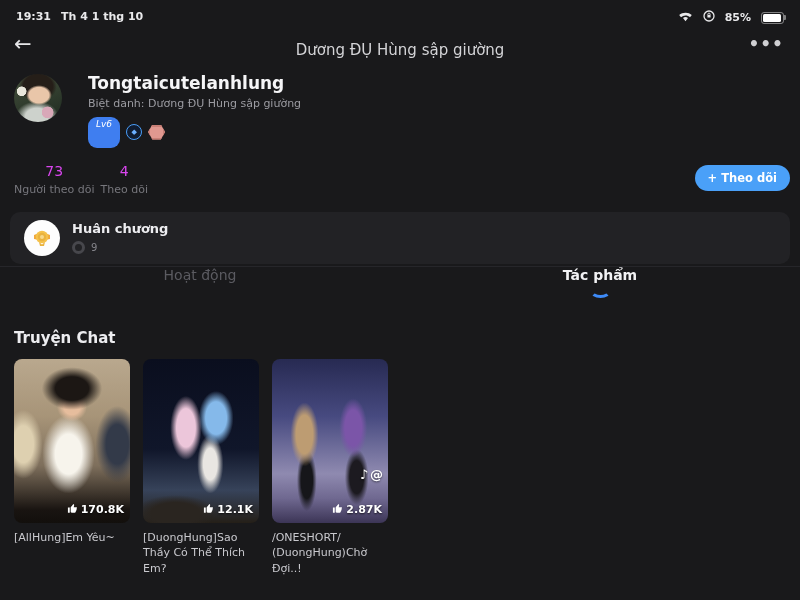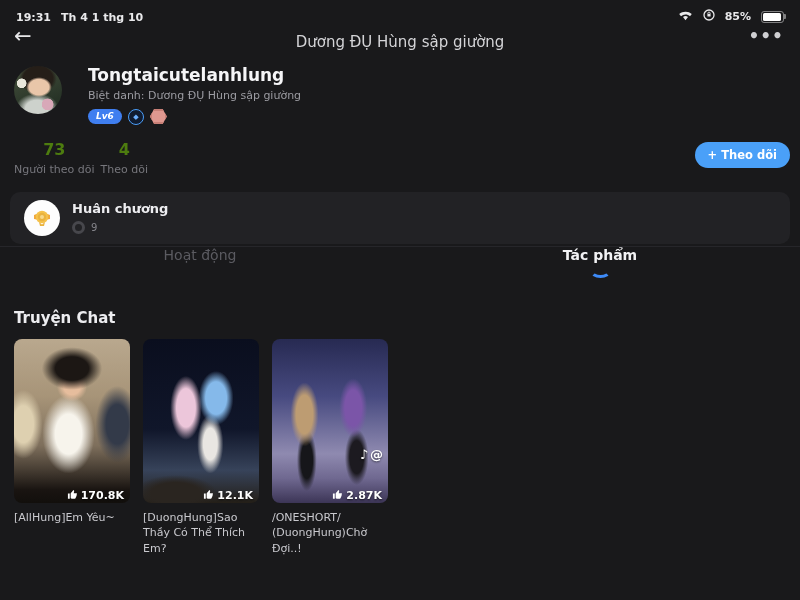--- a/index.html
+++ b/index.html
@@ -4,21 +4,21 @@
 <style>
   html,body{margin:0;padding:0;}
   body{
     width:800px;height:600px;overflow:hidden;
     background:#19191b;
     font-family:"DejaVu Sans","Liberation Sans",sans-serif;
     color:#ededf0;
     -webkit-font-smoothing:antialiased;
   }
   
-  .statusbar{height:22px;display:flex;justify-content:space-between;align-items:flex-end;padding:2px 16px 0;}
+  .statusbar{height:22px;display:flex;justify-content:space-between;align-items:flex-start;padding:10px 16px 0;}
   .sb-left{display:flex;gap:10px;align-items:center;font-size:11px;font-weight:700;color:#e9e9eb;}
   .sb-right{display:flex;gap:10px;align-items:center;font-size:11px;font-weight:600;color:#e9e9eb;}
   .batt{width:21px;height:10px;border:1px solid rgba(255,255,255,.45);border-radius:3px;position:relative;}
   .batt-fill{position:absolute;left:1px;top:1px;bottom:1px;width:84%;background:#fff;border-radius:1.5px;}
   .batt-nub{position:absolute;right:-3px;top:2.5px;width:2px;height:5px;background:rgba(255,255,255,.45);border-radius:0 1px 1px 0;}
   
   .nav{height:36px;position:relative;display:flex;align-items:center;justify-content:center;}
   .back{position:absolute;left:14px;top:2px;font-size:21px;color:#e6e6e8;cursor:pointer;line-height:1;}
   .nav-title{font-size:15px;font-weight:400;color:#d4d4d7;}
   .more{position:absolute;right:16px;top:4px;font-size:17px;font-weight:700;color:#cfcfd2;letter-spacing:1px;cursor:pointer;line-height:1;}
@@ -29,27 +29,27 @@
       radial-gradient(circle at 70% 80%, #d8a8b8 0 11%, rgba(0,0,0,0) 12%),
       radial-gradient(circle at 16% 36%, #e9e7db 0 9%, rgba(0,0,0,0) 10%),
       radial-gradient(ellipse 36% 28% at 52% 44%, #e9c6a9 0 58%, rgba(0,0,0,0) 74%),
       radial-gradient(ellipse 56% 46% at 50% 26%, #251e18 0 55%, rgba(0,0,0,0) 70%),
       radial-gradient(ellipse 60% 42% at 48% 88%, #cdd2cc 0 40%, rgba(0,0,0,0) 74%),
       linear-gradient(160deg, #47513d, #2d392b 60%, #1e291f);}
   .pinfo{margin-left:26px;}
   .pname{font-size:17px;font-weight:700;color:#f5f5f7;line-height:1.15;}
   .palias{font-size:11px;color:#9c9ca2;margin-top:3px;}
   .badges{display:flex;align-items:center;gap:6px;margin-top:7px;}
-  .lv{background:#3f7ef0;color:#fff;font-size:9px;font-style:italic;font-weight:700;padding:2px 8px 3px;border-radius:9px;cursor:pointer;}
+  .lv{background:#3f7ef0;color:#fff;font-size:9px;font-style:italic;font-weight:400;padding:2px 8px 19px;border-radius:9px;cursor:pointer;}
   .badge-circle{width:14px;height:14px;border-radius:50%;background:#101c30;border:1.5px solid #4a9df8;display:flex;align-items:center;justify-content:center;font-size:7px;color:#6cb0ff;cursor:pointer;}
   .badge-hex{width:17px;height:15px;background:#e09890;clip-path:polygon(25% 0,75% 0,100% 50%,75% 100%,25% 100%,0 50%);box-shadow:inset 0 0 0 2px #c87f76;cursor:pointer;}
   
   .stats-row{position:relative;display:flex;gap:6px;padding:15px 14px 0;}
   .stat{text-align:center;cursor:pointer;}
-  .stat-num{font-size:16px;font-weight:700;color:#4d7c0f;}
+  .stat-num{font-size:14px;font-weight:400;color:#d946ef;}
   .stat-label{font-size:11px;color:#76767c;margin-top:4px;}
   .follow-btn{position:absolute;right:10px;top:17px;background:#4aa0f8;color:#fff;border:none;
     font-family:inherit;font-size:11.5px;font-weight:600;padding:6px 13px;border-radius:14px;cursor:pointer;}
   
   .medal-card{margin:16px 10px 0;background:#222225;border-radius:10px;padding:8px 14px;display:flex;align-items:center;gap:12px;cursor:pointer;}
   .medal-icon-wrap{width:36px;height:36px;border-radius:50%;background:#fdfdfd;display:flex;align-items:center;justify-content:center;flex:none;}
   .medal-title{font-size:13px;font-weight:600;color:#ededf0;}
   .medal-sub{display:flex;align-items:center;gap:6px;margin-top:5px;}
   .donut{width:7px;height:7px;border-radius:50%;border:3px solid #47474c;background:#222225;}
   .medal-count{font-size:10px;color:#85858b;}
@@ -76,21 +76,21 @@
       radial-gradient(ellipse 20% 22% at 63% 36%, #85b9ea 45%, rgba(0,0,0,0) 75%),
       radial-gradient(ellipse 15% 24% at 58% 64%, #e9e6e2 40%, rgba(0,0,0,0) 75%),
       radial-gradient(ellipse 42% 13% at 28% 94%, #2a2520 50%, rgba(0,0,0,0) 85%),
       linear-gradient(180deg, #0a0e1e 0%, #10162a 55%, #37435a 80%, #241f18 100%);}
   .w3{background:
       radial-gradient(ellipse 16% 26% at 28% 46%, #bd9c72 45%, rgba(0,0,0,0) 75%),
       radial-gradient(ellipse 10% 22% at 30% 74%, #16161a 50%, rgba(0,0,0,0) 85%),
       radial-gradient(ellipse 16% 24% at 70% 42%, #7b55a8 45%, rgba(0,0,0,0) 75%),
       radial-gradient(ellipse 12% 20% at 73% 72%, #1c1a20 50%, rgba(0,0,0,0) 85%),
       linear-gradient(180deg, #272a52 0%, #474a80 35%, #8f8ab0 70%, #6f6890 85%, #3c3556 100%);}
-  .likes{position:absolute;right:6px;bottom:0;display:flex;align-items:center;gap:3px;color:#fff;
+  .likes{position:absolute;right:6px;bottom:6px;display:flex;align-items:center;gap:3px;color:#fff;
     font-size:11px;font-weight:600;text-shadow:0 1px 2px rgba(0,0,0,.7);}
   .tiktok-mark{position:absolute;right:5px;top:66%;display:flex;align-items:center;gap:2px;color:#fff;
     font-size:13px;font-weight:700;text-shadow:0 1px 2px rgba(0,0,0,.6);}
   .work-title{margin-top:7px;font-size:11px;color:#c9c9ce;line-height:1.45;}
 </style>
 </head>
 <body>
 
 <div class="statusbar">
   <div class="sb-left">

